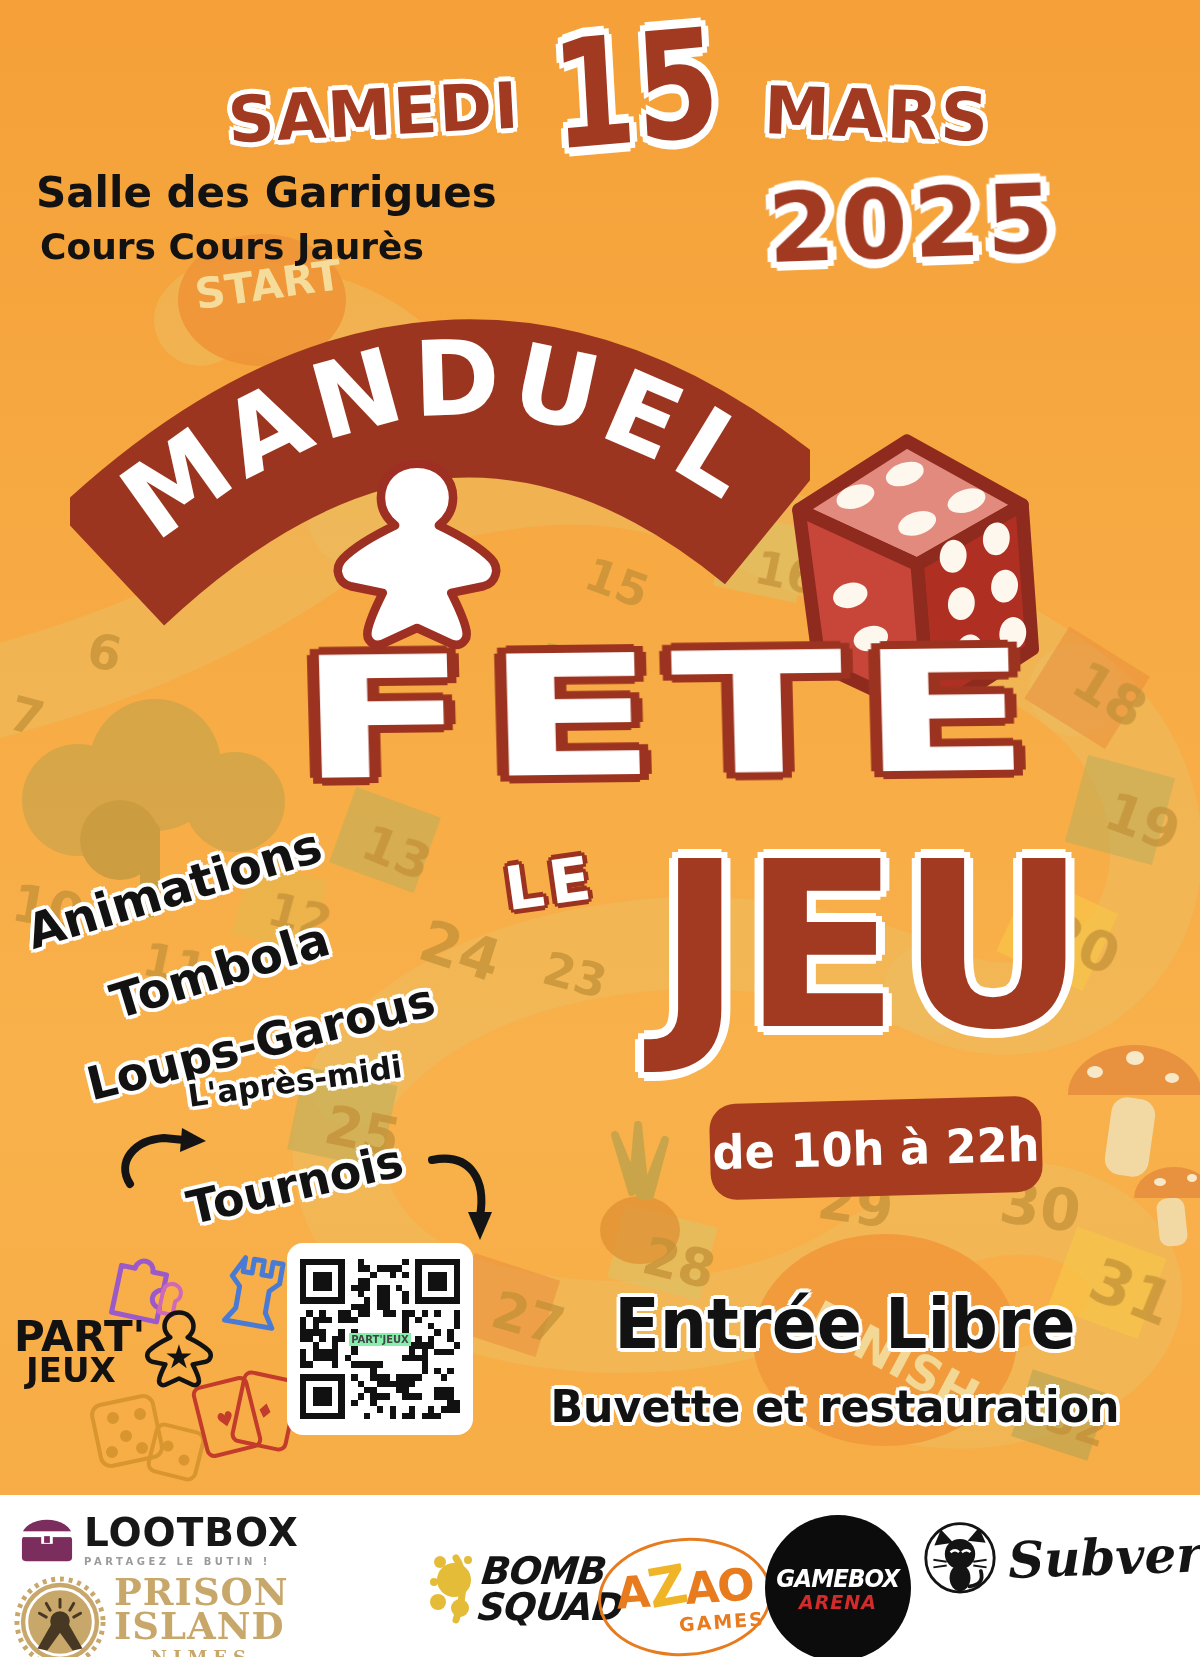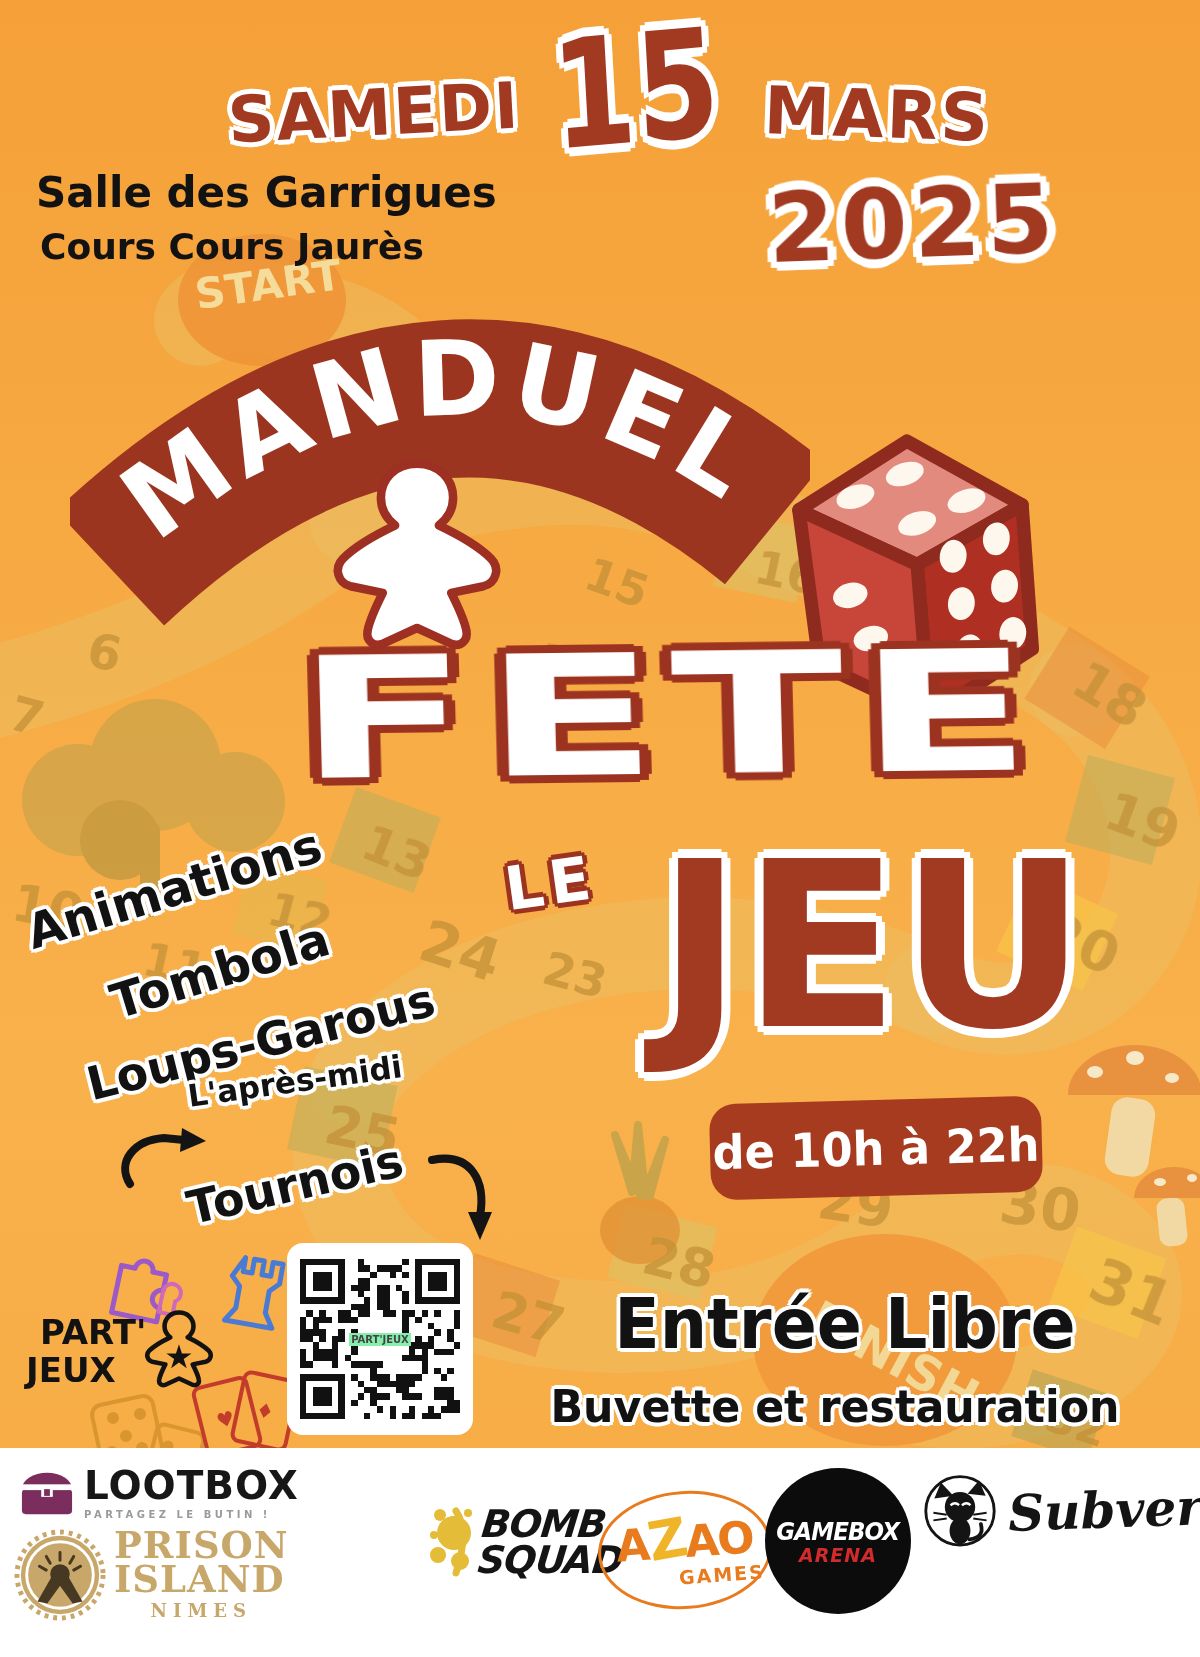--- a/index.html
+++ b/index.html
@@ -12,21 +12,21 @@
   .owhite{text-shadow:-5px 0 0 #fff,5px 0 0 #fff,0 -5px 0 #fff,0 5px 0 #fff,-4px -4px 0 #fff,4px -4px 0 #fff,-4px 4px 0 #fff,4px 4px 0 #fff;}
   .owhite-big{text-shadow:-9px 0 0 #fff,9px 0 0 #fff,0 -9px 0 #fff,0 9px 0 #fff,-6px -6px 0 #fff,6px -6px 0 #fff,-6px 6px 0 #fff,6px 6px 0 #fff;}
   .owhite-sm{text-shadow:-4px 0 0 #fff,4px 0 0 #fff,0 -4px 0 #fff,0 4px 0 #fff,-3px -3px 0 #fff,3px -3px 0 #fff,-3px 3px 0 #fff,3px 3px 0 #fff;}
   .ored-big{color:#fff;text-shadow:-8px 0 0 #9C3320,8px 0 0 #9C3320,0 -8px 0 #9C3320,0 8px 0 #9C3320,-6px -6px 0 #9C3320,6px -6px 0 #9C3320,-6px 6px 0 #9C3320,6px 6px 0 #9C3320;}
   .ored-sm{color:#fff;text-shadow:-5px 0 0 #9C3320,5px 0 0 #9C3320,0 -5px 0 #9C3320,0 5px 0 #9C3320,-3px -3px 0 #9C3320,3px -3px 0 #9C3320,-3px 3px 0 #9C3320,3px 3px 0 #9C3320;}
   .pnum{position:absolute;font-weight:800;color:#C28F36;opacity:.72;line-height:1;z-index:2;}
   .act{position:absolute;font-weight:900;color:#121212;transform-origin:left center;z-index:8;white-space:nowrap;}
   .badge{position:absolute;left:710px;top:1100px;width:332px;height:96px;background:#A63B1F;border-radius:26px;
     display:flex;align-items:center;justify-content:center;z-index:7;transform:rotate(-1.5deg);}
   .badge span{color:#fff;font-weight:900;font-size:47px;transform:scaleX(.95);white-space:nowrap;}
-  .footer{position:absolute;left:0;bottom:0;width:1200px;height:209px;background:#fff;z-index:10;}
+  .footer{position:absolute;left:0;bottom:0;width:1200px;height:162px;background:#fff;z-index:10;}
   .sp{position:absolute;}
   .lb-name{font-weight:900;font-size:39px;color:#171717;letter-spacing:1px;line-height:1;}
   .lb-tag{font-weight:700;font-size:10px;color:#9a9a9a;letter-spacing:3.5px;margin-top:4px;}
   .pi-name{font-family:"DejaVu Serif",serif;font-weight:bold;font-size:37px;color:#C8A76B;line-height:.92;letter-spacing:1px;}
   .pi-city{font-family:"DejaVu Serif",serif;font-weight:bold;font-size:18px;color:#C8A76B;letter-spacing:6px;margin-top:4px;text-align:center;}
   .bs-col{font-style:italic;font-weight:900;color:#141414;font-size:38px;line-height:.95;transform:skewX(-6deg);letter-spacing:-1px;}
   .azao{position:absolute;left:598px;top:1521px;width:168px;height:112px;border:3px solid #E87B1E;border-radius:50%;
     display:flex;flex-direction:column;align-items:center;justify-content:center;transform:rotate(-4deg);}
   .azao-word{font-weight:900;font-size:44px;color:#E87B1E;line-height:1;letter-spacing:-2px;}
   .azao-z{display:inline-block;color:#F0B428;font-size:54px;transform:rotate(-6deg);}
@@ -390,21 +390,21 @@
         <rect x="18" y="0" width="7" height="7" fill="#111"></rect>
         <rect x="19" y="1" width="5" height="5" fill="#fff"></rect>
         <rect x="20" y="2" width="3" height="3" fill="#111"></rect>
         <rect x="0" y="18" width="7" height="7" fill="#111"></rect>
         <rect x="1" y="19" width="5" height="5" fill="#fff"></rect>
         <rect x="2" y="20" width="3" height="3" fill="#111"></rect>
       </svg>
     <div class="qr-label">PART'JEUX</div>
   </div>
 
-  <div class="abs w900" style="left:40px;top:1312px;font-size:34px;color:#121212;z-index:8;">PART'</div>
+  <div class="abs w900" style="left:14px;top:1312px;font-size:42px;color:#121212;z-index:8;">PART'</div>
   <div class="abs w900" style="left:26px;top:1350px;font-size:34px;color:#121212;z-index:8;text-align:center;">JEUX</div>
   <svg class="abs" style="left:136px;top:1308px;z-index:8;" width="86" height="80" viewBox="0 0 200 210">
     <path fill="none" stroke="#121212" stroke-width="12" stroke-linejoin="round" d="M 100 12 C 123 12 138 28 138 48 C 138 60 132 70 123 77 C 146 88 166 100 178 112 C 188 122 183 138 170 141 L 136 148 C 142 160 150 176 152 188 C 154 198 146 205 137 202 L 100 185 L 63 202 C 54 205 46 198 48 188 C 50 176 58 160 64 148 L 30 141 C 17 138 12 122 22 112 C 34 100 54 88 77 77 C 68 70 62 60 62 48 C 62 28 77 12 100 12 Z"></path>
     <text x="100" y="158" font-size="86" text-anchor="middle" fill="#121212">★</text>
   </svg>
 
   <div class="abs w900 owhite-sm" style="left:845px;top:1283px;font-size:70px;color:#121212;transform:translateX(-50%) scaleX(.95);white-space:nowrap;z-index:8;">Entrée Libre</div>
   <div class="abs w900 owhite-sm" style="left:835px;top:1380px;font-size:45px;color:#121212;transform:translateX(-50%) scaleX(.95);white-space:nowrap;z-index:8;">Buvette et restauration</div>
 
   <div class="footer">

